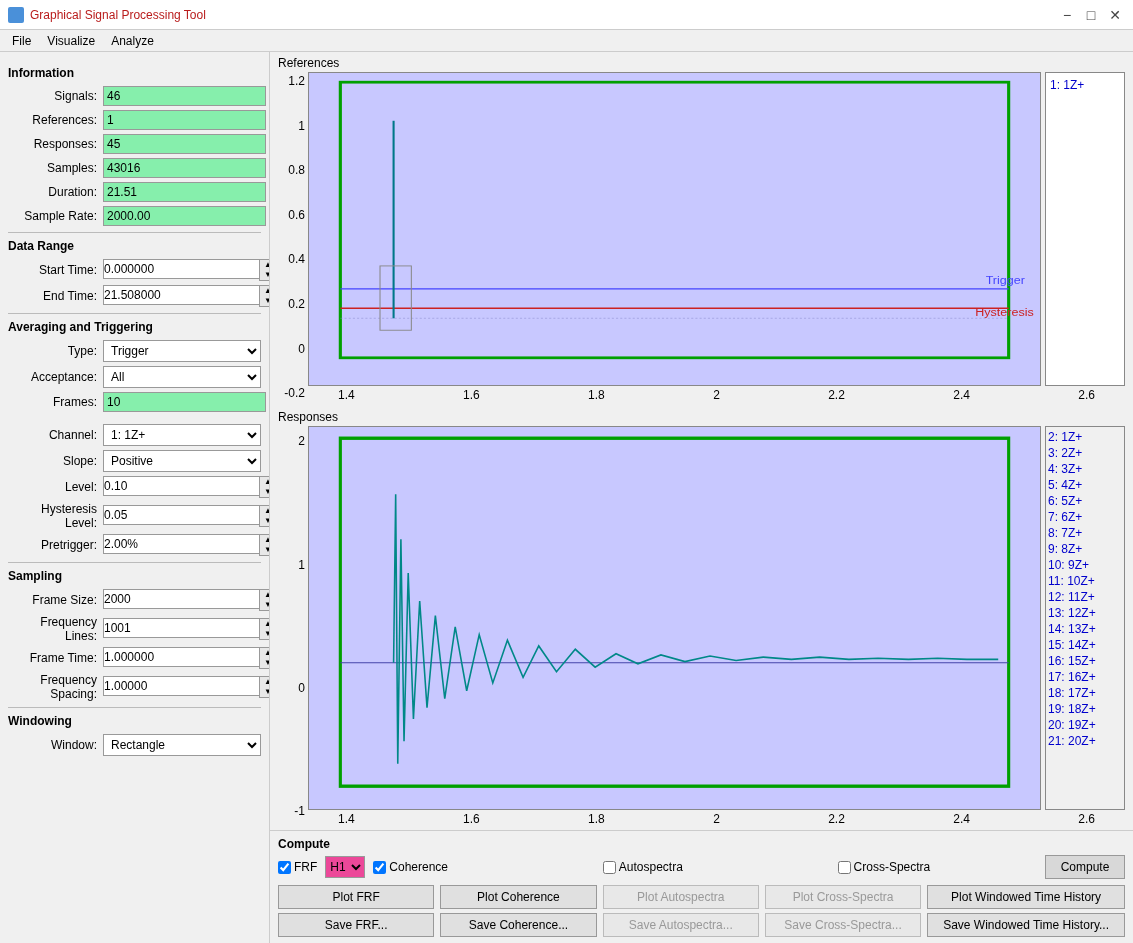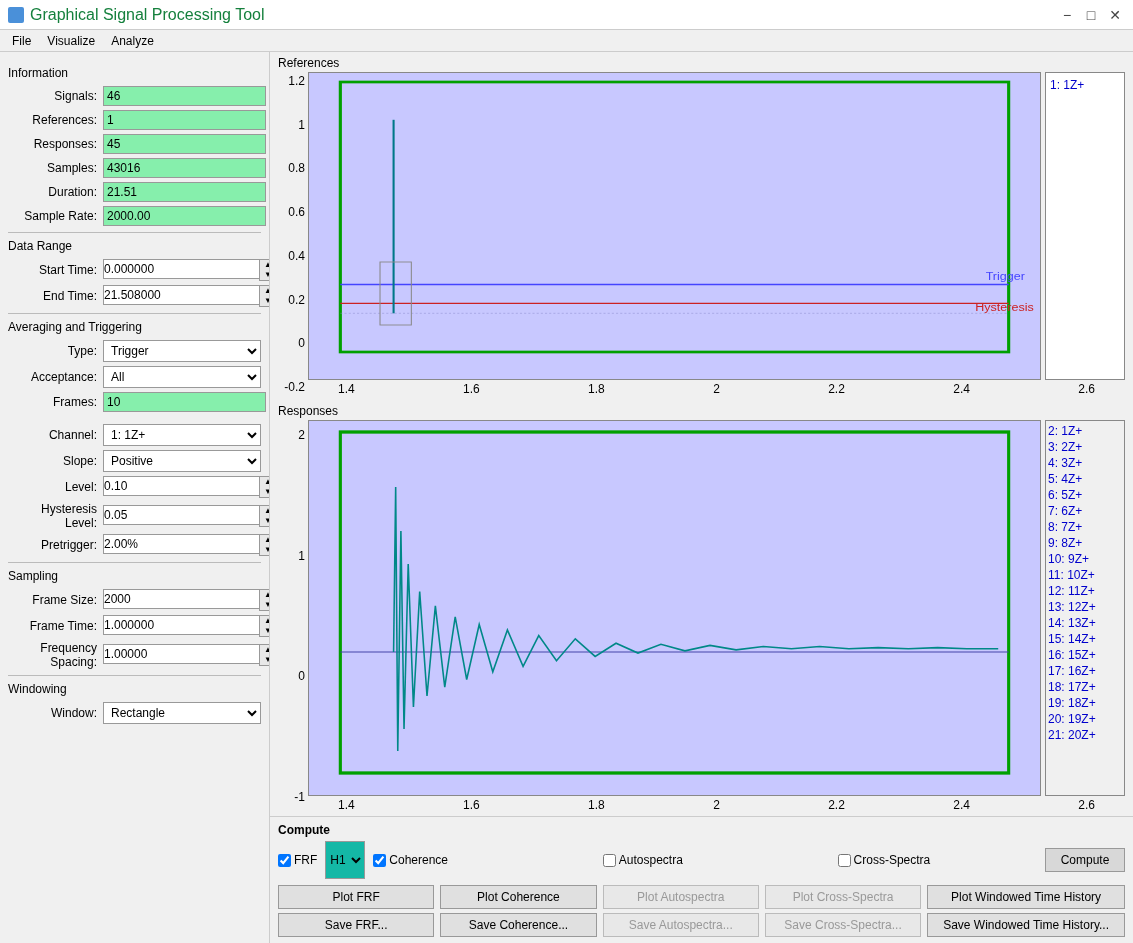--- a/index.html
+++ b/index.html
@@ -9,21 +9,21 @@
       background: #fff;
       display: flex;
       align-items: center;
       height: 30px;
       padding: 0 8px;
       border-bottom: 1px solid #ccc;
       justify-content: space-between;
     }
     .title-bar-left { display: flex; align-items: center; gap: 6px; }
     .title-bar-icon { width: 16px; height: 16px; background: #4a90d9; border-radius: 2px; }
-    .title-bar-title { font-size: 16px; color: #15803d; }
+    .title-bar-title { font-size: 12px; color: #b91c1c; }
     .title-bar-controls { display: flex; gap: 4px; }
     .title-bar-btn { width: 20px; height: 20px; background: none; border: none; cursor: pointer; font-size: 14px; display: flex; align-items: center; justify-content: center; color: #444; }
 
     .menu-bar {
       background: #f0f0f0;
       display: flex;
       height: 22px;
       align-items: flex-start;
       border-bottom: 1px solid #ccc;
       padding: 0 4px;
@@ -45,21 +45,21 @@
     
     .left-panel {
       width: 270px;
       min-width: 270px;
       background: #f0f0f0;
       border-right: 1px solid #ccc;
       padding: 8px;
       overflow-y: auto;
     }
     .section-header {
-      font-weight: normal;
+      font-weight: bold;
       color: #000;
       margin-bottom: 6px;
       margin-top: 6px;
     }
     .field-row {
       display: flex;
       align-items: center;
       margin-bottom: 4px;
     }
     .field-label {
@@ -231,24 +231,24 @@
     .btn-compute {
       background: #d8d8d8;
       font-weight: normal;
     }
     .btn-row {
       display: flex;
       gap: 6px;
       align-items: center;
     }
     .h1-select {
-      height: 38px;
+      height: 22px;
       width: 40px;
       border: 1px solid #999;
-      background: #14b8a6;
+      background: #ec4899;
       font-size: 12px;
     }
     .btn-gray-disabled {
       height: 24px;
       background: #e8e8e8;
       border: 1px solid #bbb;
       padding: 0 8px;
       font-size: 12px;
       color: #999;
       cursor: default;
@@ -409,20 +409,30 @@
     </div>
 
     <hr class="divider">
 
     <div class="section-header">Sampling</div>
 
     <div class="field-row">
       <span class="field-label">Frame Size:</span>
       <div class="spinner-input">
         <input type="text" value="2000" style="">
+        <div class="spinner-arrows">
+          <button class="spinner-arrow">▲</button>
+          <button class="spinner-arrow">▼</button>
+        </div>
+      </div>
+    </div>
+    <div class="field-row">
+      <span class="field-label">Frequency Lines:</span>
+      <div class="spinner-input">
+        <input type="text" value="1001" style="">
         <div class="spinner-arrows">
           <button class="spinner-arrow">▲</button>
           <button class="spinner-arrow">▼</button>
         </div>
       </div>
     </div>
     <div class="field-row">
       <span class="field-label">Frame Time:</span>
       <div class="spinner-input">
         <input type="text" value="1.000000" style="">

